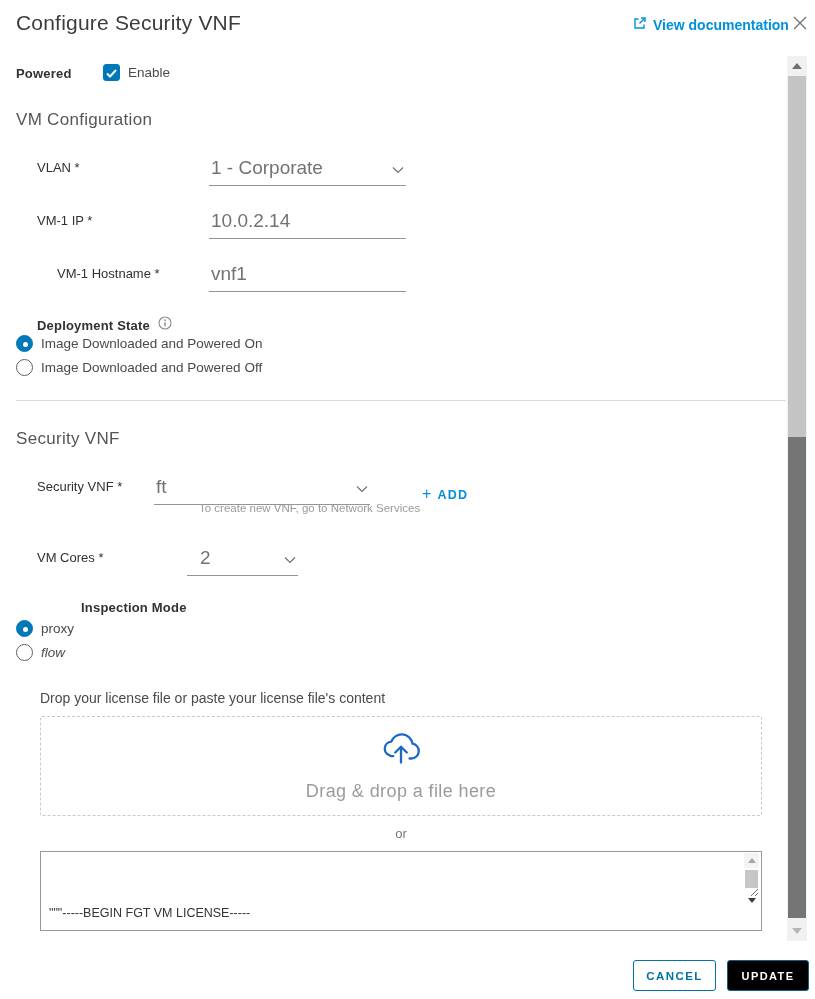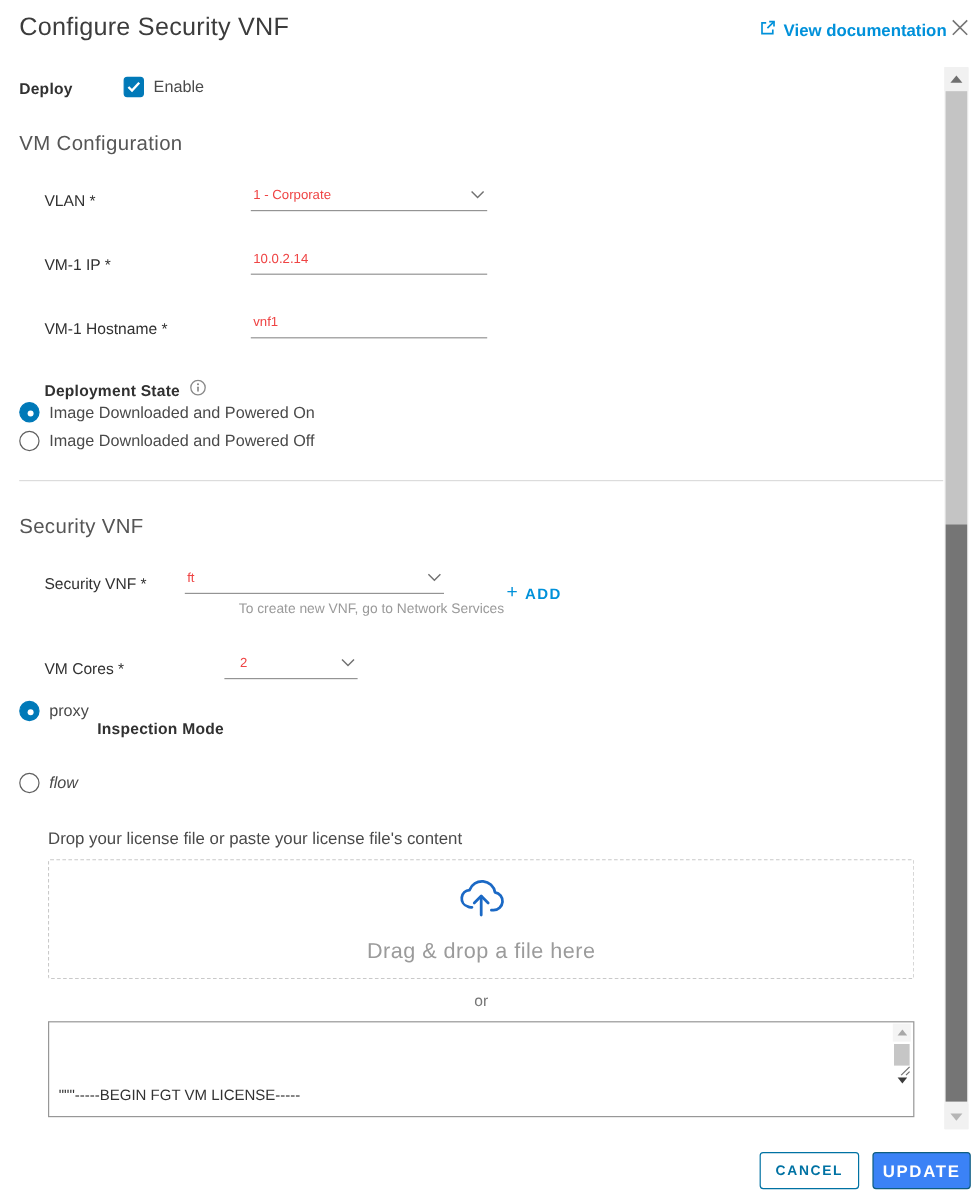--- a/index.html
+++ b/index.html
@@ -9,21 +9,21 @@
 
   
   .title { position:absolute; left:16px; top:11px; font-size:21px; font-weight:300; color:#3c3c3c; letter-spacing:.2px; }
   .doc-link { position:absolute; top:16px; left:633px; display:flex; align-items:center; gap:6px; color:#0091da; font-size:14px; cursor:pointer;font-weight:bold; }
   .close-x { position:absolute; top:14px; left:791px; width:18px; height:18px; cursor:pointer; }
 
   
   .lbl { font-size:13px; font-weight:bold; color:#313131; letter-spacing:.2px; }
   .section-title { position:absolute; left:16px; font-size:17px; font-weight:400; color:#565656; letter-spacing:.3px; }
   .row-label { position:absolute; left:37px; font-size:13px; font-weight:normal; color:#313131; }
-  .ctrl { position:absolute; border-bottom:1px solid #949494; font-size:11px; color:#ef4444; padding:0 2px 6px 2px; display:flex; justify-content:space-between; align-items:center; }
+  .ctrl { position:absolute; border-bottom:1px solid #949494; font-size:19px; color:#737373; padding:0 2px 6px 2px; display:flex; justify-content:space-between; align-items:center; }
   .chev { flex:0 0 auto; }
   .helper { position:absolute; font-size:11.5px; color:#9a9a9a;margin-left:44px; }
 
   
   .checkbox { position:absolute; left:103px; top:64px; width:17px; height:17px; background:#0079b8; border:1px solid #0079b8; border-radius:3px; display:flex; align-items:center; justify-content:center; cursor:pointer; }
   .cb-label { position:absolute; left:128px; top:65px; font-size:13.5px; color:#4a4a4a; }
 
   
   .radio-row { position:absolute; display:flex; align-items:center; gap:8px; cursor:pointer; }
   .radio { width:17px; height:17px; border-radius:50%; border:1px solid #5f5f5f; background:#fff; flex:0 0 auto; position:relative; }
@@ -43,21 +43,21 @@
   .or-text { position:absolute; left:0; top:826px; width:802px; text-align:center; font-size:13px; color:#767676; }
 
   .license-box { position:absolute; left:40px; top:851px; width:722px; height:80px; border:1px solid #979797; background:#fff; font-size:12.5px; color:#333; line-height:23px; padding:4px 24px 4px 8px; white-space:pre; overflow:hidden; cursor:text; }
   .ta-sb { position:absolute; top:1px; right:1px; width:17px; height:62px; background:#fff; }
   .ta-sb .btn { position:absolute; left:1px; width:15px; height:15px; background:#f4f4f4; display:flex; align-items:center; justify-content:center; }
   .ta-thumb { position:absolute; left:2px; top:17px; width:13px; height:18px; background:#c6c6c6; }
   .resize-handle { position:absolute; right:2px; bottom:2px; }
 
   
   .btn-cancel { position:absolute; left:633px; top:960px; width:83px; height:31px; background:#fff; border:1px solid #0072a3; border-radius:3px; color:#0072a3; font-family:"Liberation Sans",sans-serif; font-size:11.5px; font-weight:bold; letter-spacing:1.4px; cursor:pointer; }
-  .btn-update { position:absolute; left:727px; top:960px; width:82px; height:31px; background:#3b82f6; border:1px solid #0f5e80; border-radius:3px; color:#fff; font-family:"Liberation Sans",sans-serif; font-size:14px; font-weight:bold; letter-spacing:1.4px; cursor:pointer; }
+  .btn-update { position:absolute; left:727px; top:960px; width:82px; height:31px; background:#000000; border:1px solid #0f5e80; border-radius:3px; color:#fff; font-family:"Liberation Sans",sans-serif; font-size:11px; font-weight:bold; letter-spacing:1.4px; cursor:pointer; }
 
   
   .main-sb { position:absolute; left:787px; top:56px; width:20px; height:885px; background:#f1f1f1; }
   .main-sb .up { position:absolute; top:0; left:0; width:20px; height:20px; background:#f1f1f1; display:flex; align-items:center; justify-content:center; }
   .main-sb .track { position:absolute; top:20px; left:1px; width:18px; height:361px; background:#c4c4c4; }
   .main-sb .thumb { position:absolute; top:381px; left:1px; width:18px; height:481px; background:#757575; }
   .main-sb .down { position:absolute; top:864px; left:0; width:20px; height:21px; background:#f1f1f1; display:flex; align-items:center; justify-content:center; }
   .tri-up { width:0; height:0; border-left:5px solid transparent; border-right:5px solid transparent; border-bottom:6px solid #6f6f6f; }
   .tri-down { width:0; height:0; border-left:5px solid transparent; border-right:5px solid transparent; border-top:6px solid #b5b5b5; }
   .tri-up.sm { border-left-width:4px; border-right-width:4px; border-bottom-width:5px; border-bottom-color:#a8a8a8; }
@@ -79,21 +79,21 @@
     </span>
     <span>View documentation</span>
   </div>
   <div class="close-x">
     <svg width="18" height="18" viewBox="0 0 18 18" stroke="#737373" stroke-width="1.3">
       <line x1="3" y1="3" x2="15" y2="15"></line>
         <line x1="15" y1="3" x2="3" y2="15"></line>
     </svg>
   </div>
 
-  <div class="lbl" style="position:absolute;left:16px;top:66px;">Deploy</div>
+  <div class="lbl" style="position:absolute;left:16px;top:66px;">Powered</div>
   <div class="checkbox">
     <span>
       <svg width="11" height="9" viewBox="0 0 11 9" fill="none" stroke="#fff" stroke-width="2">
         <polyline points="1,4.5 4,7.5 10,1"></polyline>
       </svg>
     </span>
   </div>
   <div class="cb-label">Enable</div>
 
   <div class="section-title" style="top:110px;">VM Configuration</div>
@@ -106,21 +106,21 @@
           <polyline points="1,1.5 6,6.5 11,1.5"></polyline>
         </svg>
     </span>
   </div>
 
   <div class="row-label" style="top:213px;">VM-1 IP *</div>
   <div class="ctrl" style="left:209px;top:210px;width:197px;">
     <span>10.0.2.14</span>
   </div>
 
-  <div class="row-label" style="top:266px;">VM-1 Hostname *</div>
+  <div class="row-label" style="top:266px;margin-left:20px;">VM-1 Hostname *</div>
   <div class="ctrl" style="left:209px;top:263px;width:197px;">
     <span>vnf1</span>
   </div>
 
   <div style="position:absolute;left:37px;top:316px;display:flex;align-items:center;gap:8px;">
     <span class="lbl">Deployment State</span>
     <span>
       <svg width="14" height="14" viewBox="0 0 14 14" fill="none">
         <circle cx="7" cy="7" r="6" stroke="#8a8a8a" stroke-width="1.1"></circle>
         <circle cx="7" cy="4.2" r="0.9" fill="#8a8a8a"></circle>
@@ -160,21 +160,21 @@
   <div class="ctrl" style="left:187px;top:547px;width:111px;padding-left:13px;">
     <span>2</span>
     <span class="chev">
       <svg width="12" height="8" viewBox="0 0 12 8" fill="none" stroke="#717171" stroke-width="1.2">
           <polyline points="1,1.5 6,6.5 11,1.5"></polyline>
         </svg>
     </span>
   </div>
 
   <div class="lbl" style="position:absolute;left:37px;top:600px;padding-left:44px;">Inspection Mode</div>
-  <div class="radio-row" style="left:16px;top:584px;">
+  <div class="radio-row" style="left:16px;top:620px;">
     <span class="radio sel"></span>
     <span class="radio-text">proxy</span>
   </div>
   <div class="radio-row" style="left:16px;top:644px;font-style:italic;">
     <span class="radio"></span>
     <span class="radio-text">flow</span>
   </div>
 
   <div class="instruction">Drop your license file or paste your license file's content</div>
   <div class="dropzone">

